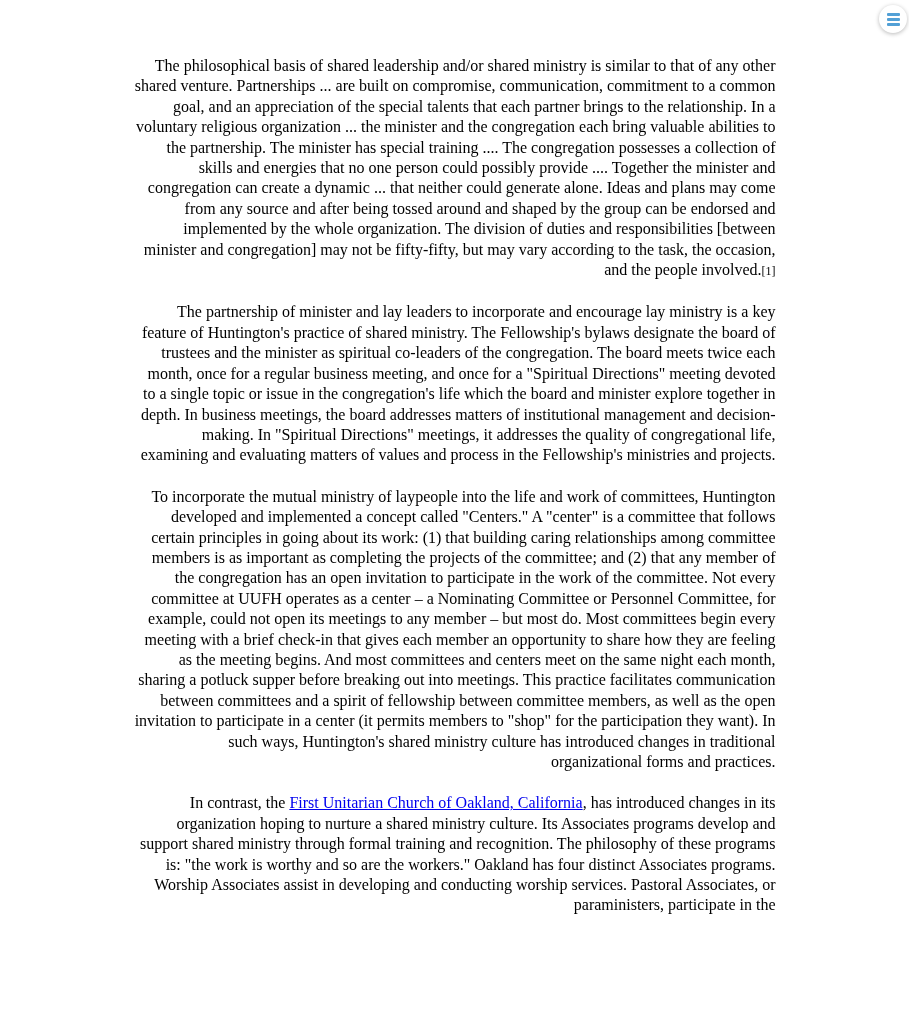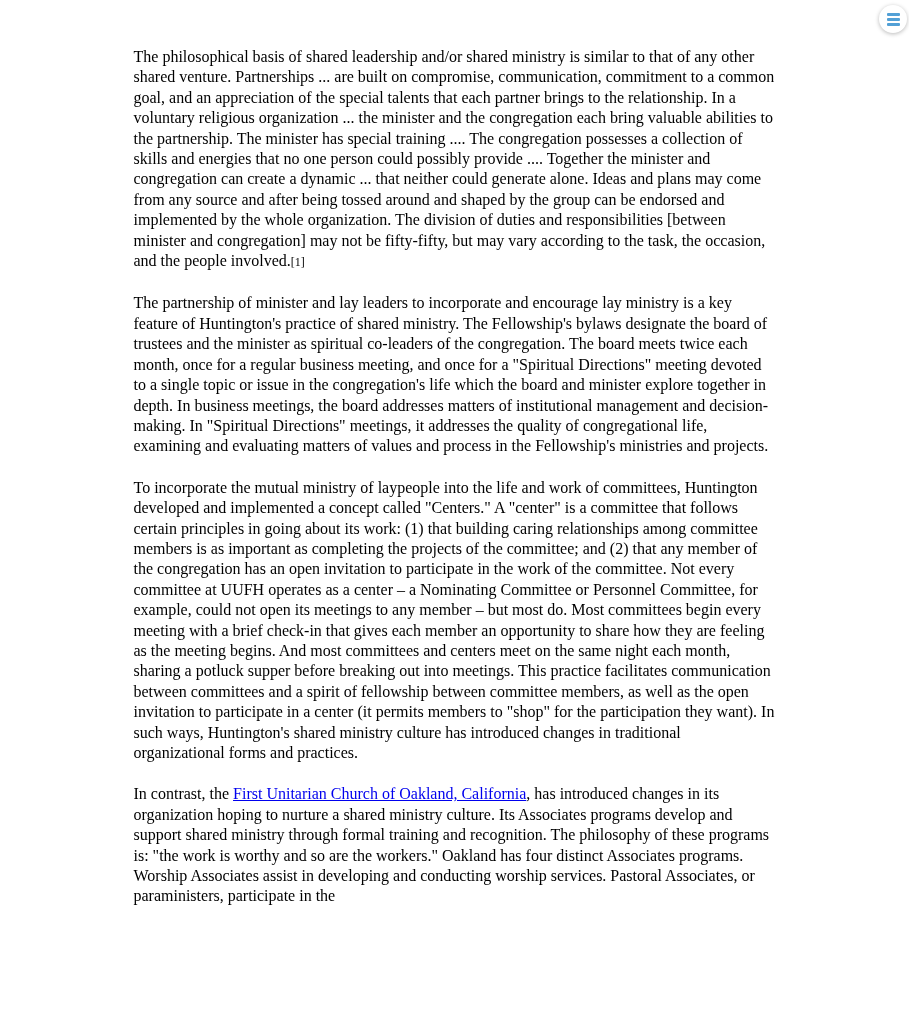--- a/index.html
+++ b/index.html
@@ -12,24 +12,24 @@
     position: relative;
     font-family: "Liberation Serif", "DejaVu Serif", serif;
     color: #000000;
   }
   .content {
     width: 642px;
     margin: 0 auto;
     padding-top: 43px;
   }
   .content p {
-    margin: 4px 0 21px 0;
+    margin: 13px 0 21px 0;
     font-size: 16px;
     line-height: 20.4px;
-    text-align: left;
+    text-align: right;
     word-spacing: normal;
   }
   .footnote-ref {
     font-size: 12px;
   }
   a.wiki-link {
     color: #0000EE;
     text-decoration: underline;
     cursor: pointer;
   }

